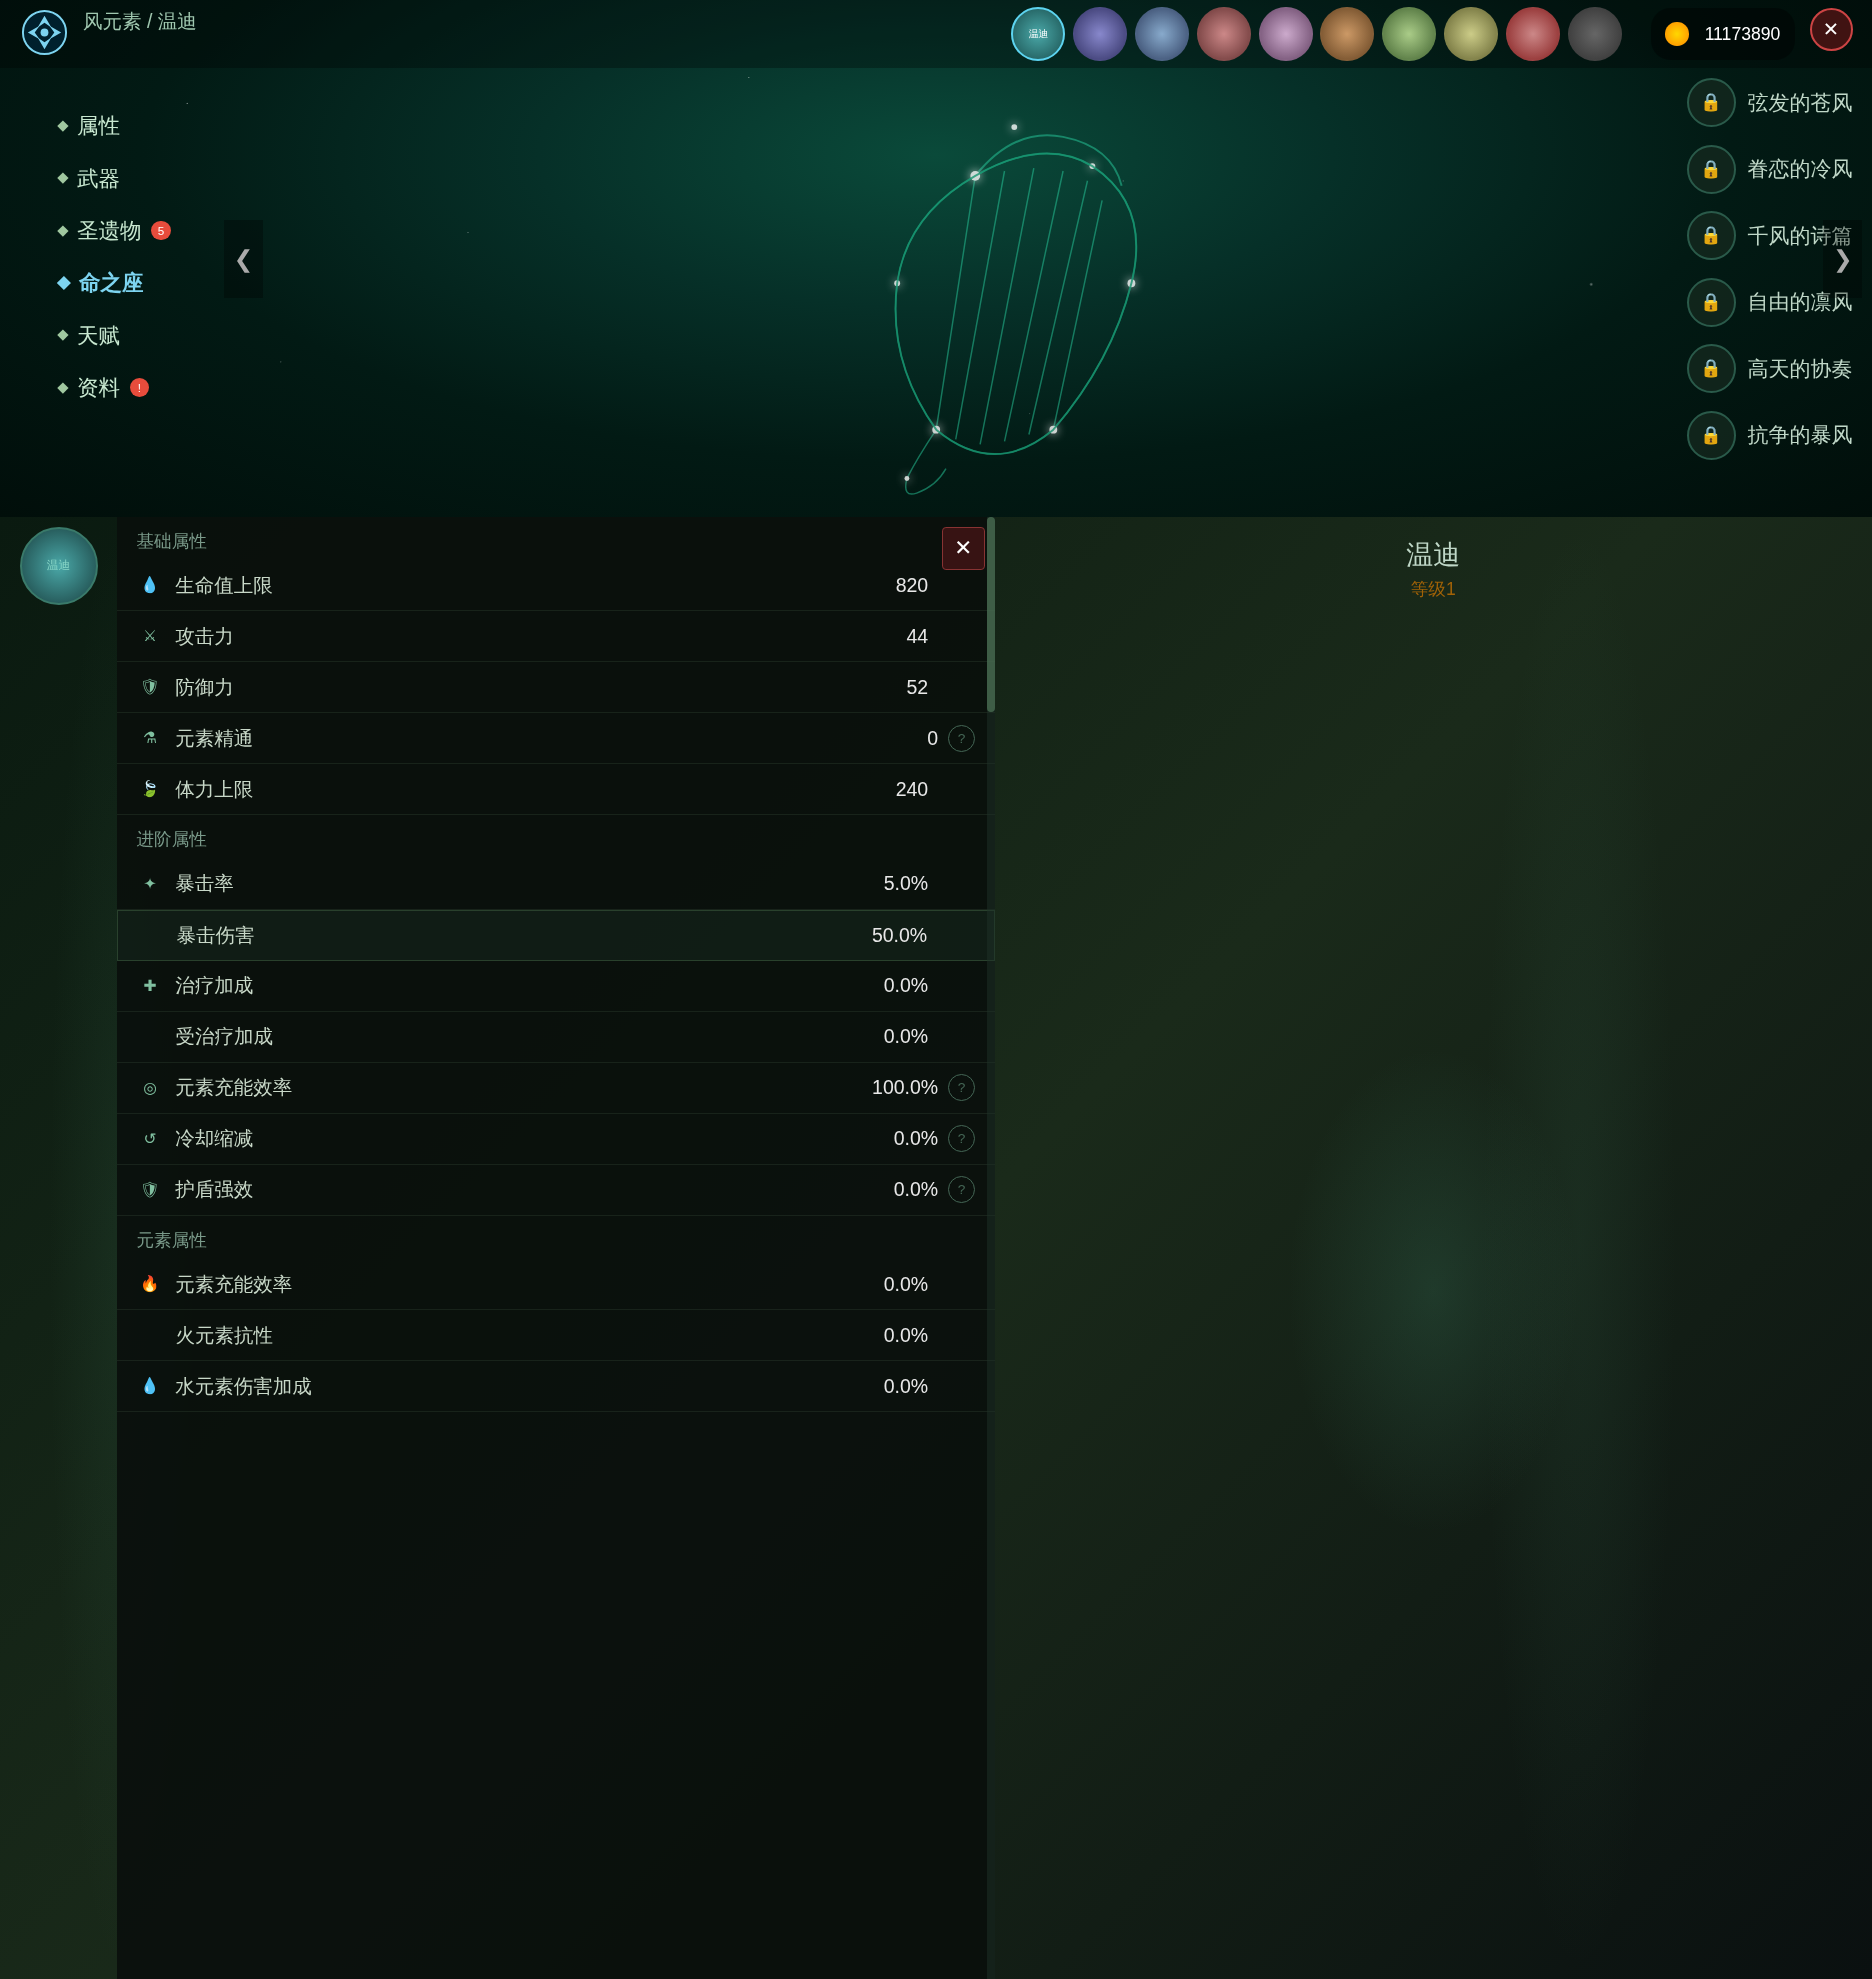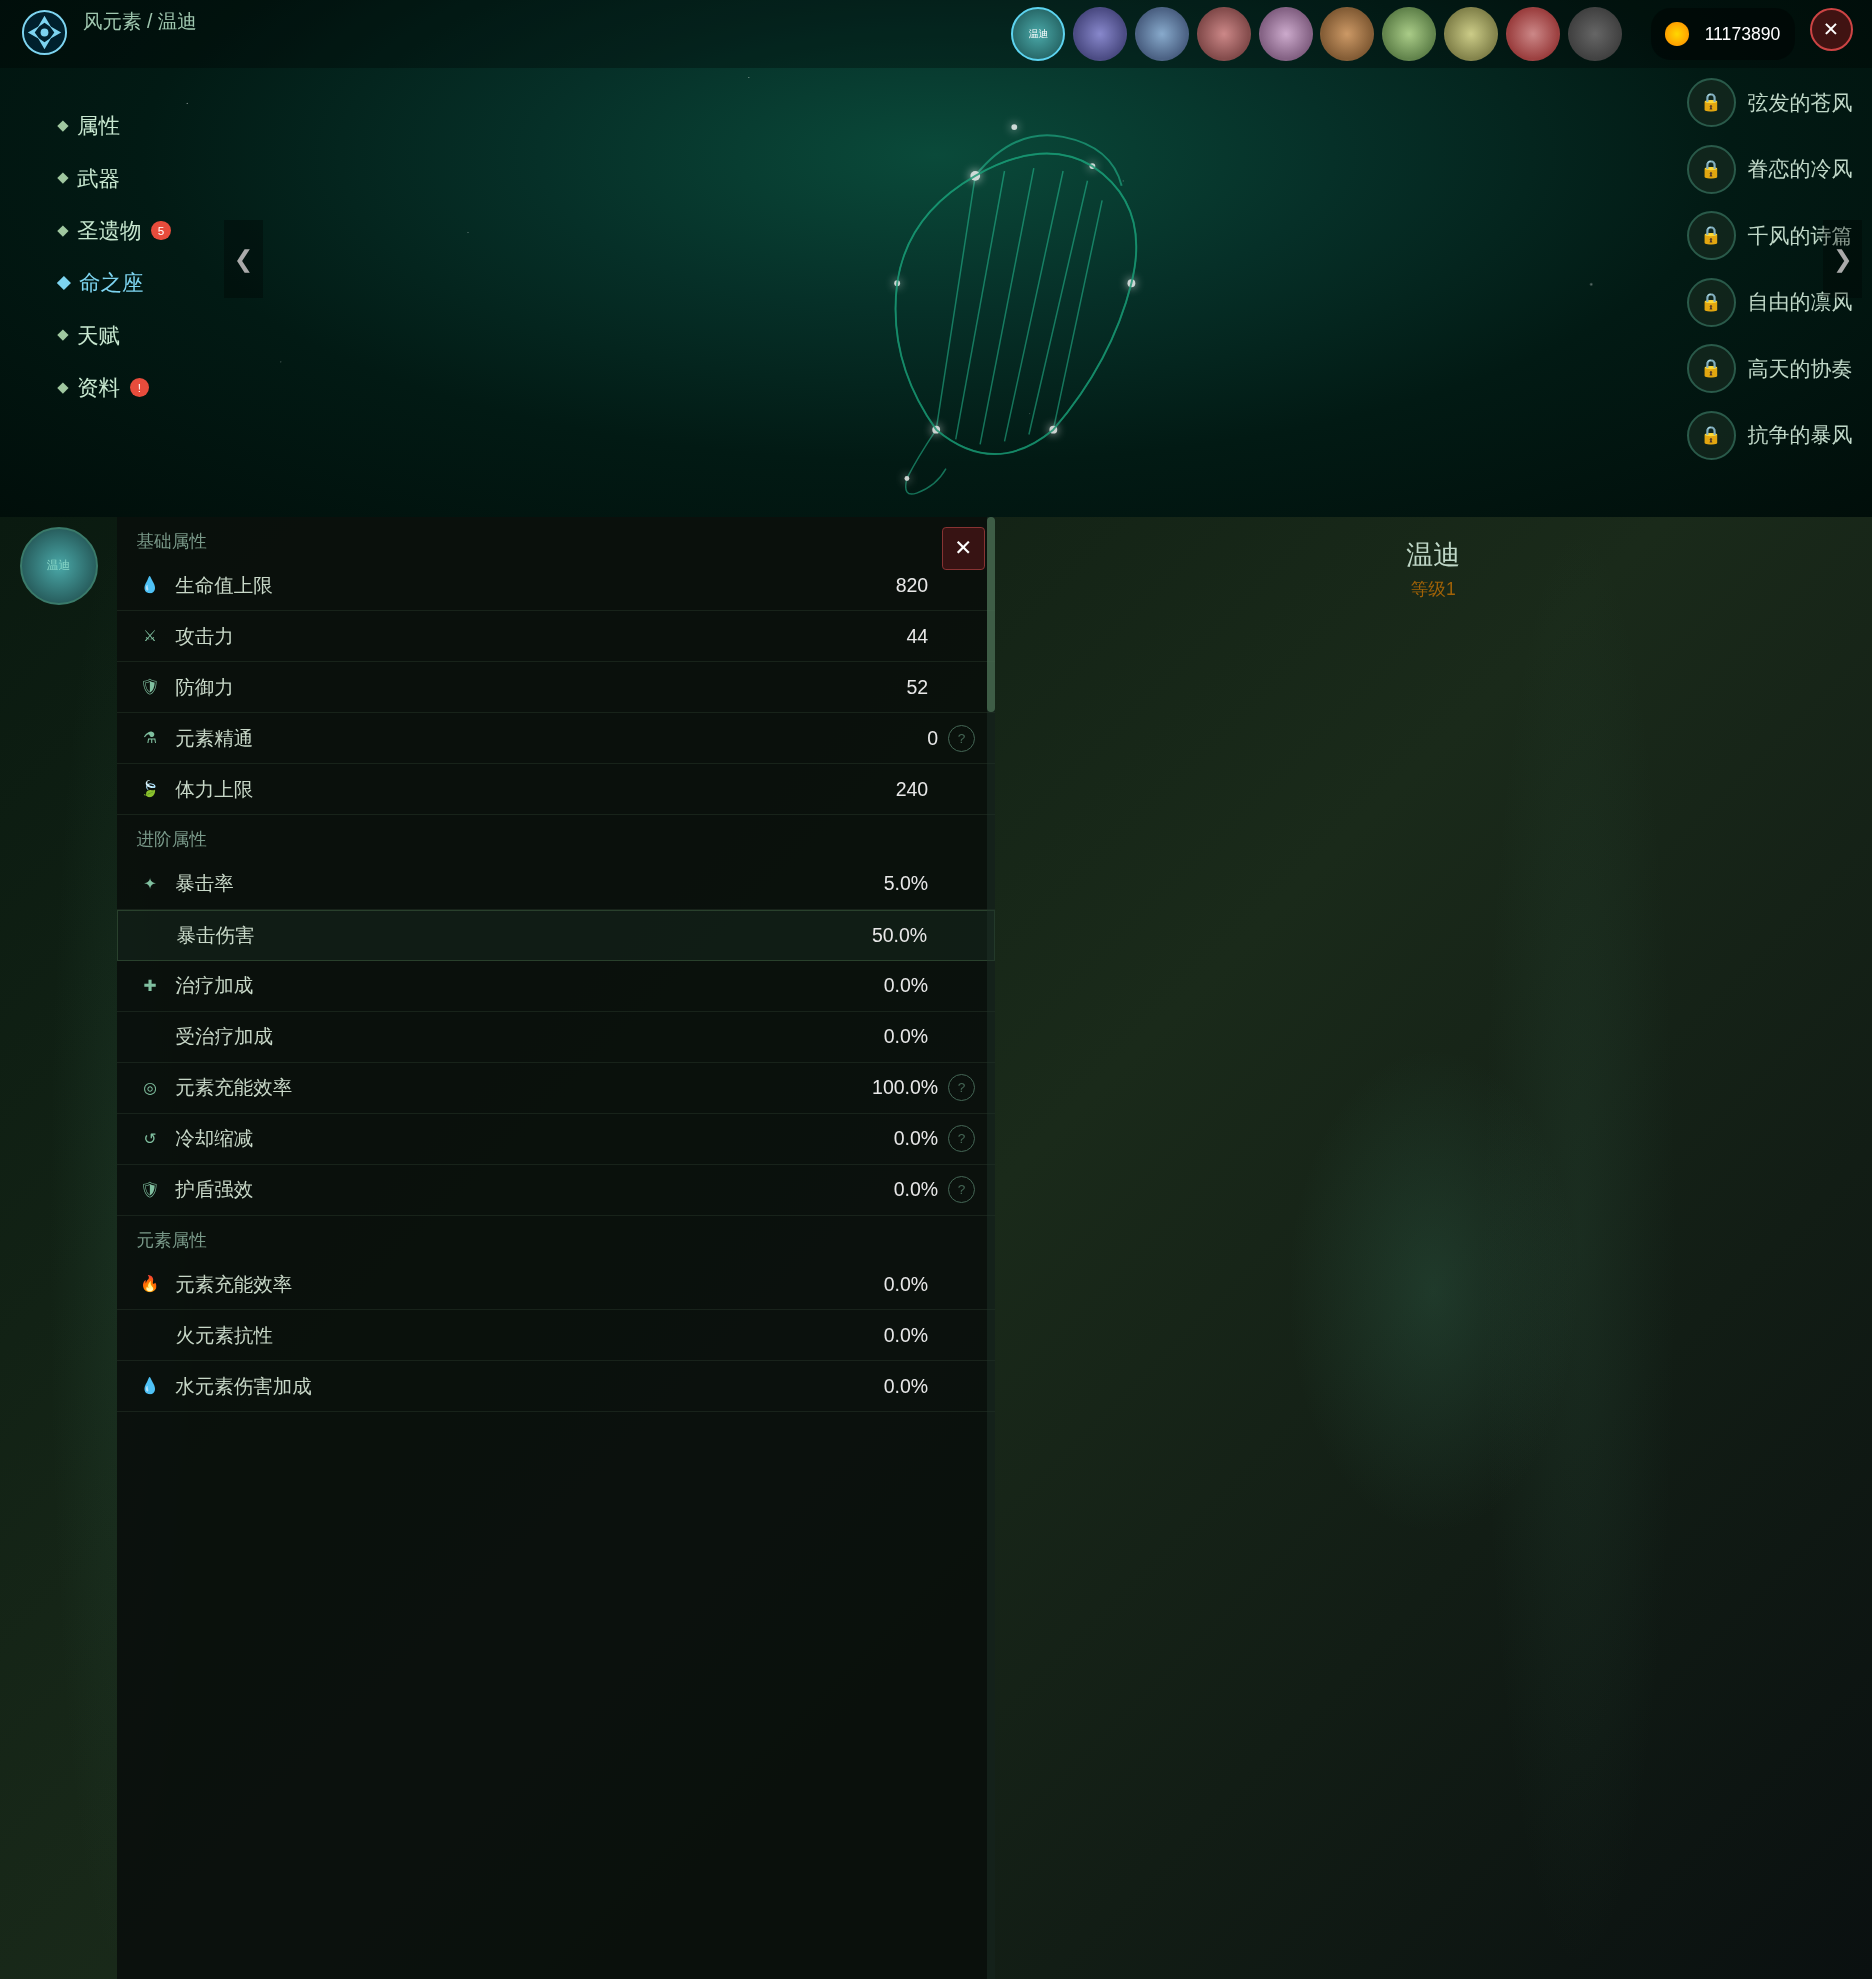--- a/index.html
+++ b/index.html
@@ -150,21 +150,21 @@
       gap: 9.8px;
       padding: 11.7px 9.8px;
       color: #c8e8d0;
       font-size: 21.5px;
       cursor: pointer;
       position: relative;
     }
 
     .nav-item.active {
       color: #7dd4f0;
-      font-weight: normal;
+      font-weight: bold;
     }
 
     .nav-dot {
       width: 9.8px;
       height: 9.8px;
       background: #7dd4f0;
       transform: rotate(45deg);
       flex-shrink: 0;
     }
 

